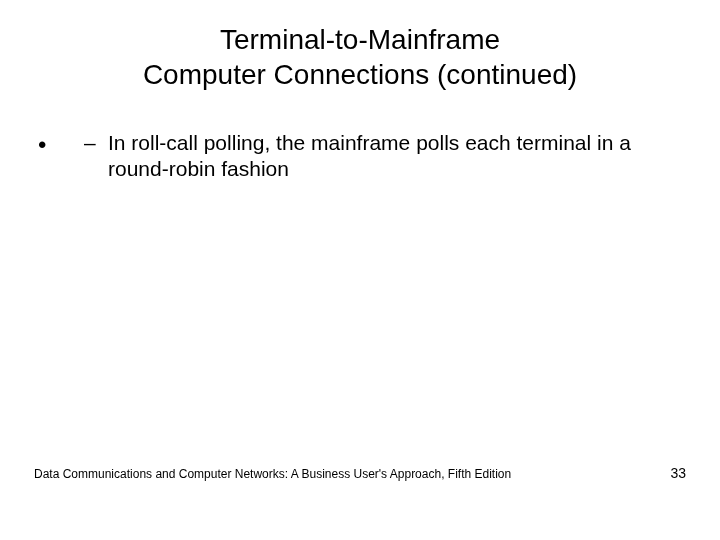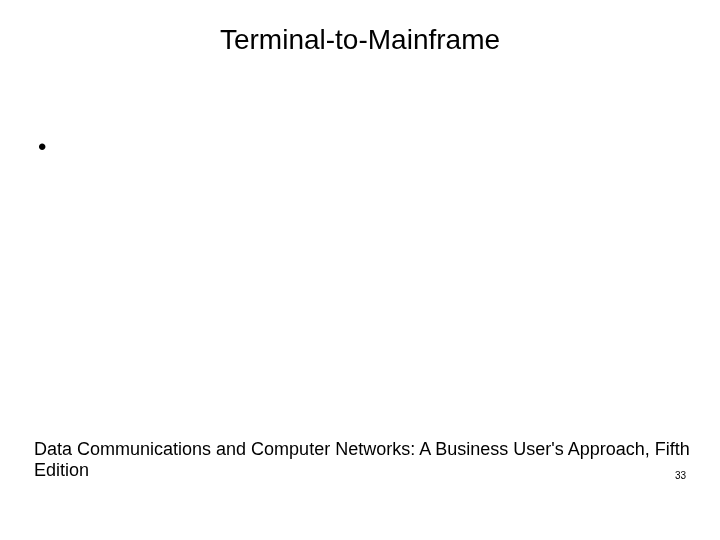--- a/index.html
+++ b/index.html
@@ -69,43 +69,47 @@
   ul.level2 > li::before {
     content: "–";
     position: absolute;
     left: 22px;
     top: 0;
   }
   .footer-left {
     position: absolute;
     left: 34px;
     bottom: 24px;
-    font-size: 18px;
+    font-size: 12px;
     margin-top: 12px;
   }
   .footer-right {
     position: absolute;
     right: 34px;
     bottom: 24px;
-    font-size: 10px;
+    font-size: 14px;
   }
 </style>
 </head>
 <body>
 
 <div class="slide">
 
   <div class="title">
     <span>Terminal-to-Mainframe</span><br>
+    <span>Computer Connections (continued)</span>
   </div>
 
   <div class="body">
     <ul class="level1">
       <li>
         <ul class="level2">
+          <li>
+            <span>In roll-call polling, the mainframe polls each terminal in a round-robin fashion</span>
+          </li>
         </ul>
       </li>
     </ul>
   </div>
 
   <div class="footer-left">Data Communications and Computer Networks: A Business User's Approach, Fifth Edition</div>
   <div class="footer-right">33</div>
 
 </div>
 

